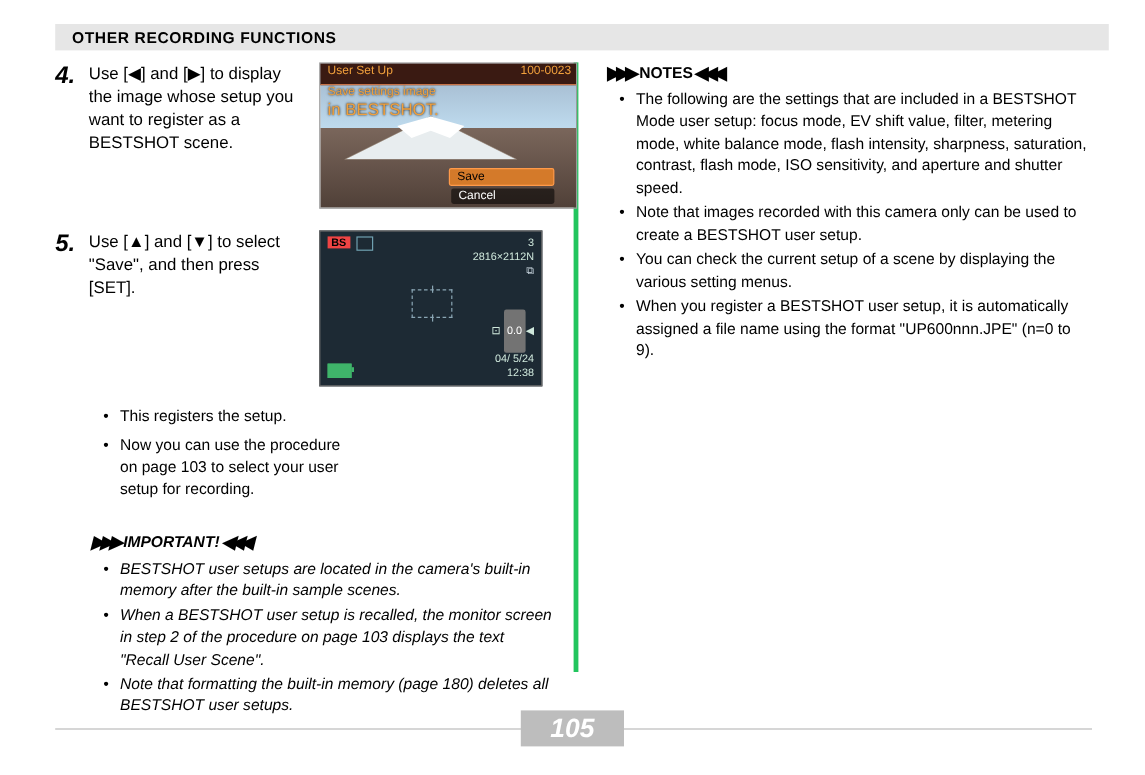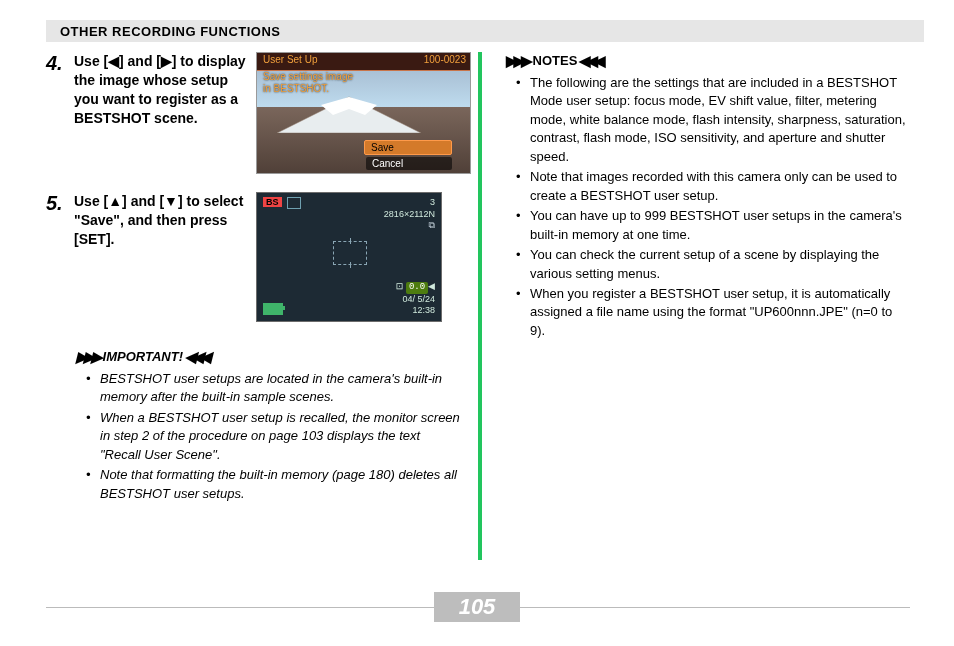--- a/index.html
+++ b/index.html
@@ -59,24 +59,24 @@
   .step .num {
     font-weight: bold;
     font-style: italic;
     font-size: 20px;
     width: 28px;
     flex: 0 0 28px;
     line-height: 1.1;
   }
   .step .text {
     flex: 0 0 178px;
-    font-weight: bold;
+    font-weight: normal;
     font-size: 14px;
     line-height: 1.35;
-    padding-right: 4px;
+    padding-right: 14px;
   }
   .step .thumb {
     flex: 0 0 190px;
   }
 
   
   .t4 {
     width: 184px;
     height: 120px;
     border: 1px solid #9a9a9a;
@@ -91,21 +91,21 @@
     display: flex; justify-content: space-between;
     color: #f1a03c; font-size: 10px; padding: 1px 4px 0 6px;
     border-bottom: 1px solid #c87449;
   }
   .t4-line1 {
     position: absolute; top: 18px; left: 6px;
     color: #f1a03c; font-size: 10px; text-shadow: 0 0 2px #000;
   }
   .t4-line2 {
     position: absolute; top: 30px; left: 6px;
-    color: #f1a03c; font-size: 10px; text-shadow: 0 0 2px #000;
+    color: #f1a03c; font-size: 14px; text-shadow: 0 0 2px #000;
   }
   .t4-mtn {
     position: absolute; left: 0; right: 0; bottom: 40px;
   }
   .t4-mtn svg { display: block; }
   .t4-btn {
     position: absolute; right: 18px; width: 80px; height: 13px;
     font-size: 10px; color: #fff; border-radius: 2px;
     display: flex; align-items: center; padding-left: 6px;
   }
@@ -141,21 +141,21 @@
   .t5-center::before { left:50%; top:-4px; width:1px; height:6px; }
   .t5-center::after { left:50%; bottom:-4px; width:1px; height:6px; }
   .t5-batt {
     position:absolute; left:6px; bottom:6px; width:18px; height:10px;
     border:1px solid #3fb46a; background:#3fb46a;
   }
   .t5-batt::after {
     content:""; position:absolute; right:-3px; top:2px; width:2px; height:4px; background:#3fb46a;
   }
   .t5-br { position:absolute; right:6px; bottom:4px; text-align:right; line-height:1.3; }
-  .t5-ev { display:inline-block; background:#4d7c0f; color:#fff; padding:0 3px; border-radius:2px;font-family:Liberation Mono, monospace; }
+  .t5-ev { display:inline-block; background:#737373; color:#fff; padding:12px 3px; border-radius:2px; }
 
   .sub-list {
     margin: 6px 0 0 40px;
     padding: 0;
     list-style: none;
   }
   .sub-list li {
     position: relative;
     padding-left: 14px;
     font-size: 13px;
@@ -283,20 +283,24 @@
             <div class="t5-batt"></div>
             <div class="t5-br">
               <div>⊡ <span class="t5-ev">0.0</span>◀</div>
               <div>04/ 5/24</div>
               <div>12:38</div>
             </div>
           </div>
         </div>
       </div>
 
+      <ul class="sub-list">
+        <li>This registers the setup.</li>
+        <li style="max-width:190px;">Now you can use the procedure on page 103 to select your user setup for recording.</li>
+      </ul>
 
       <div class="callout" style="margin-top:26px;font-style:italic;">
         <div class="callout-head">
           <span class="deco left">▶▶▶</span><span>IMPORTANT!</span> <span class="deco right">◀◀◀</span>
         </div>
         <ul class="callout-list">
           <li>BESTSHOT user setups are located in the camera's built-in memory after the built-in sample scenes.</li>
           <li>When a BESTSHOT user setup is recalled, the monitor screen in step 2 of the procedure on page 103 displays the text "Recall User Scene".</li>
           <li>Note that formatting the built-in memory (page 180) deletes all BESTSHOT user setups.</li>
         </ul>
@@ -304,21 +308,20 @@
     </div>
 
     <div class="col right">
       <div class="callout" style="margin-top:0;">
         <div class="callout-head" style="margin-left:0;">
           <span class="deco left">▶▶▶</span><span>NOTES</span> <span class="deco right">◀◀◀</span>
         </div>
         <ul class="callout-list" style="margin-left:10px;">
           <li>The following are the settings that are included in a BESTSHOT Mode user setup: focus mode, EV shift value, filter, metering mode, white balance mode, flash intensity, sharpness, saturation, contrast, flash mode, ISO sensitivity, and aperture and shutter speed.</li>
           <li>Note that images recorded with this camera only can be used to create a BESTSHOT user setup.</li>
-          <li>You can have up to 999 BESTSHOT user setups in the camera's built-in memory at one time.</li>
           <li>You can check the current setup of a scene by displaying the various setting menus.</li>
           <li>When you register a BESTSHOT user setup, it is automatically assigned a file name using the format "UP600nnn.JPE" (n=0 to 9).</li>
         </ul>
       </div>
     </div>
   </div>
 
   <div class="footer-rule"></div>
   <div class="page-num-box">
     <span>105</span>

